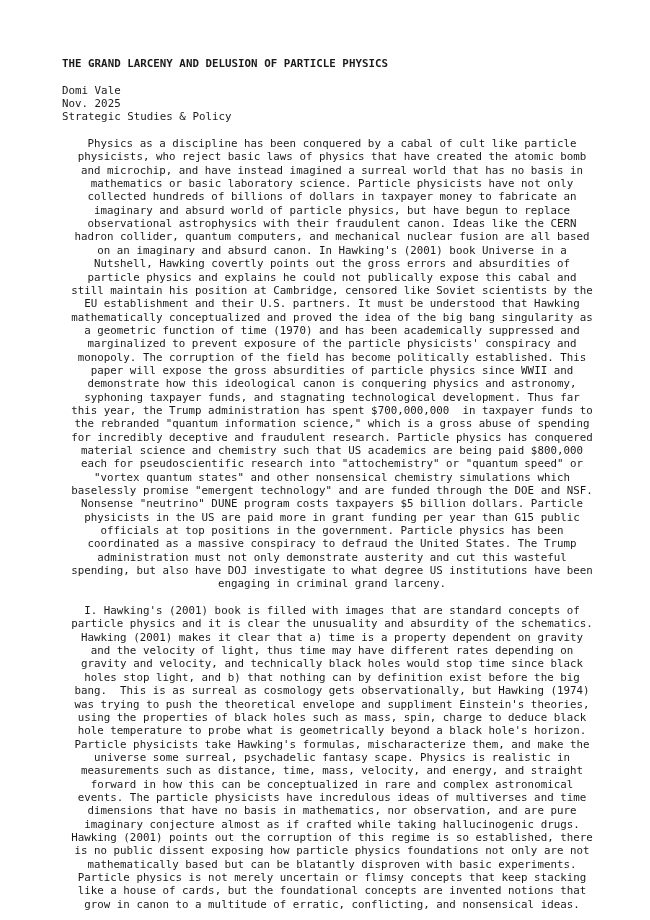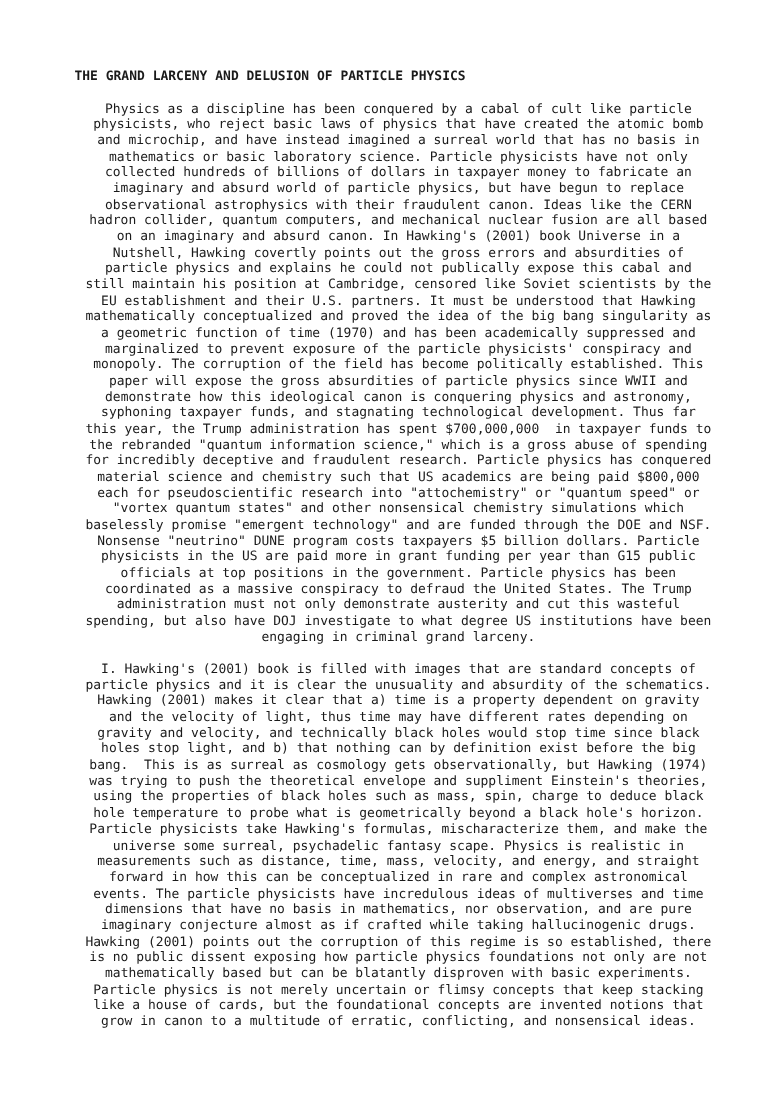--- a/index.html
+++ b/index.html
@@ -53,20 +53,23 @@
   }
 </style>
 </head>
 <body>
 
 <div class="page">
   <div class="doc">
 
     <h1 class="title">THE GRAND LARCENY AND DELUSION OF PARTICLE PHYSICS</h1>
 
+    <div class="byline">Domi Vale
+Nov. 2025
+Strategic Studies &amp; Policy</div>
 
     <p class="para">Physics as a discipline has been conquered by a cabal of cult like particle
 physicists, who reject basic laws of physics that have created the atomic bomb
 and microchip, and have instead imagined a surreal world that has no basis in
 mathematics or basic laboratory science. Particle physicists have not only
 collected hundreds of billions of dollars in taxpayer money to fabricate an
 imaginary and absurd world of particle physics, but have begun to replace
 observational astrophysics with their fraudulent canon. Ideas like the CERN
 hadron collider, quantum computers, and mechanical nuclear fusion are all based
 on an imaginary and absurd canon. In Hawking's (2001) book Universe in a

